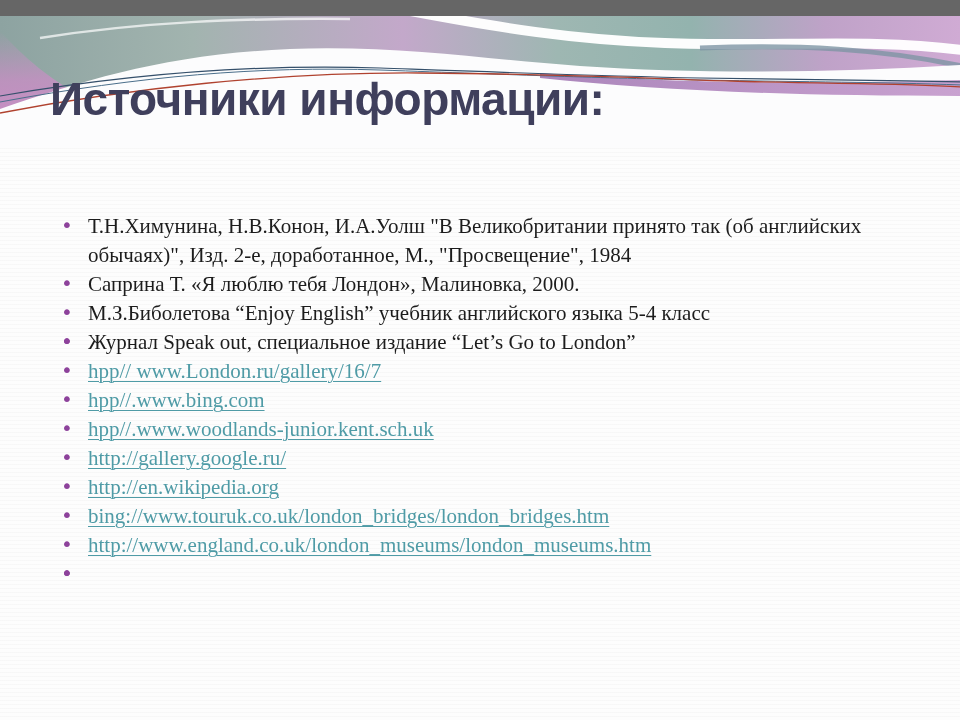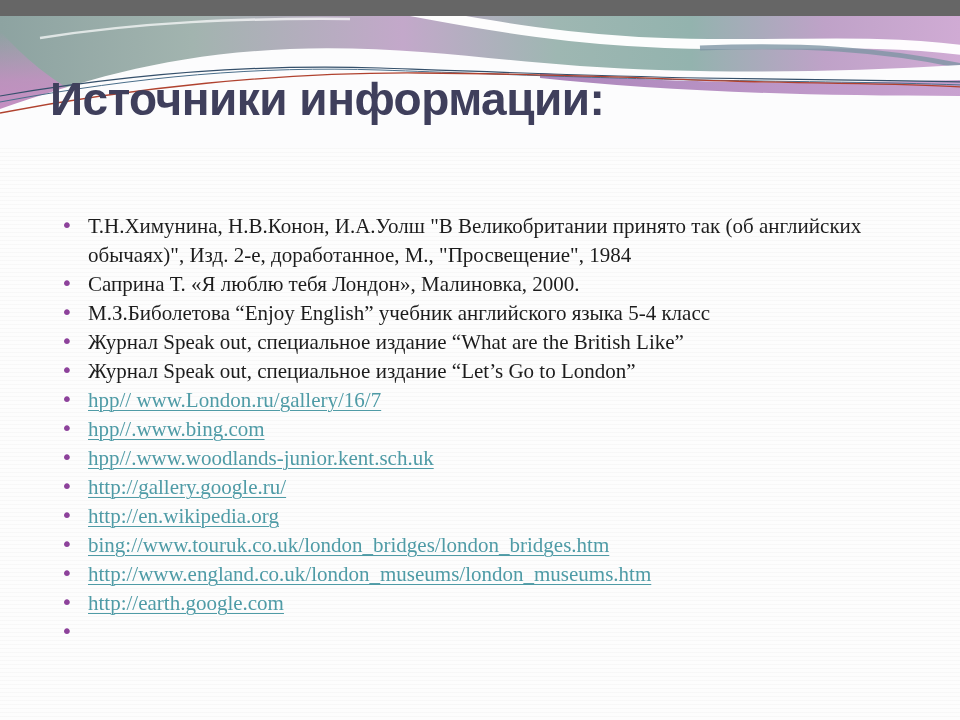--- a/index.html
+++ b/index.html
@@ -101,21 +101,20 @@
   </li>
 
   <li>
     <span class="dot">•</span>
     <span class="txt">М.З.Биболетова “Enjoy English” учебник английского языка 5-4 класс</span>
     
   </li>
 
   <li>
     <span class="dot">•</span>
-    <span class="txt">Журнал Speak out, специальное издание “What are the British Like”</span>
     
   </li>
 
   <li>
     <span class="dot">•</span>
     <span class="txt">Журнал Speak out, специальное издание “Let’s Go to London”</span>
     
   </li>
 
   <li>
@@ -156,21 +155,20 @@
 
   <li>
     <span class="dot">•</span>
     
     <a class="lnk" href="#">http://www.england.co.uk/london_museums/london_museums.htm</a>
   </li>
 
   <li>
     <span class="dot">•</span>
     
-    <a class="lnk" href="#">http://earth.google.com</a>
   </li>
 
   <li>
     <span class="dot">•</span>
     
   </li>
 </ul>
 </div>
 
 </body></html>

